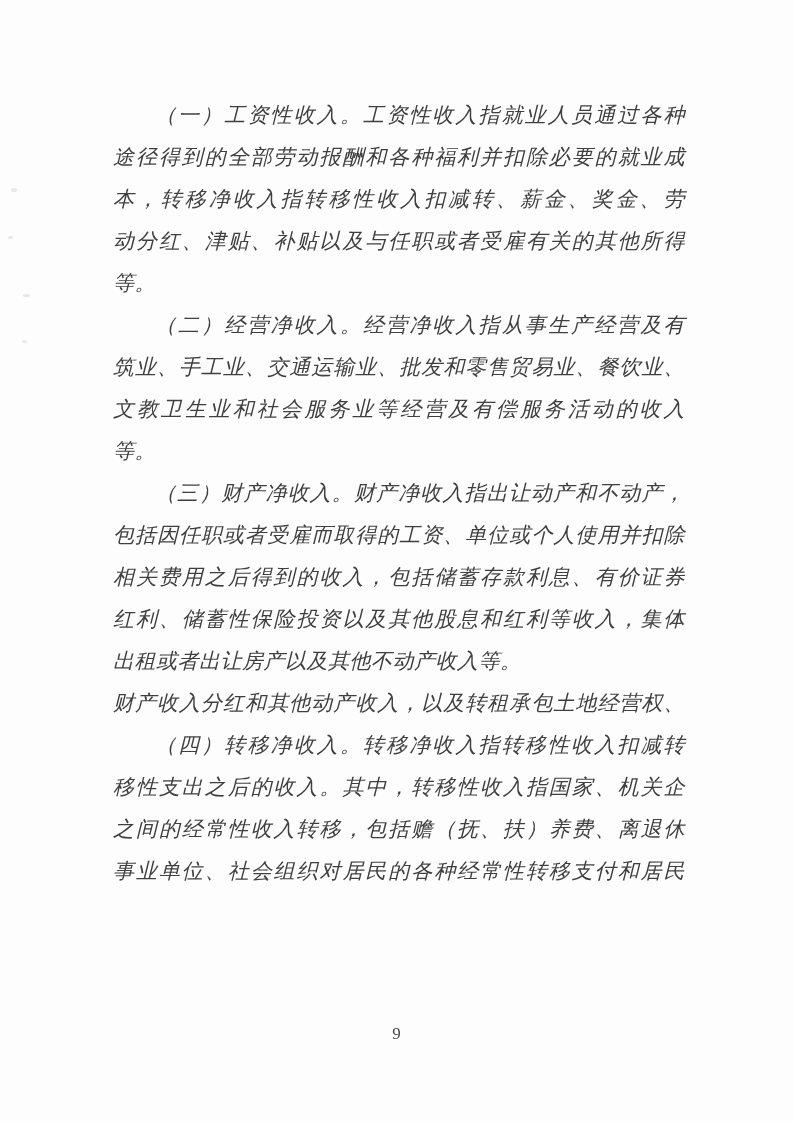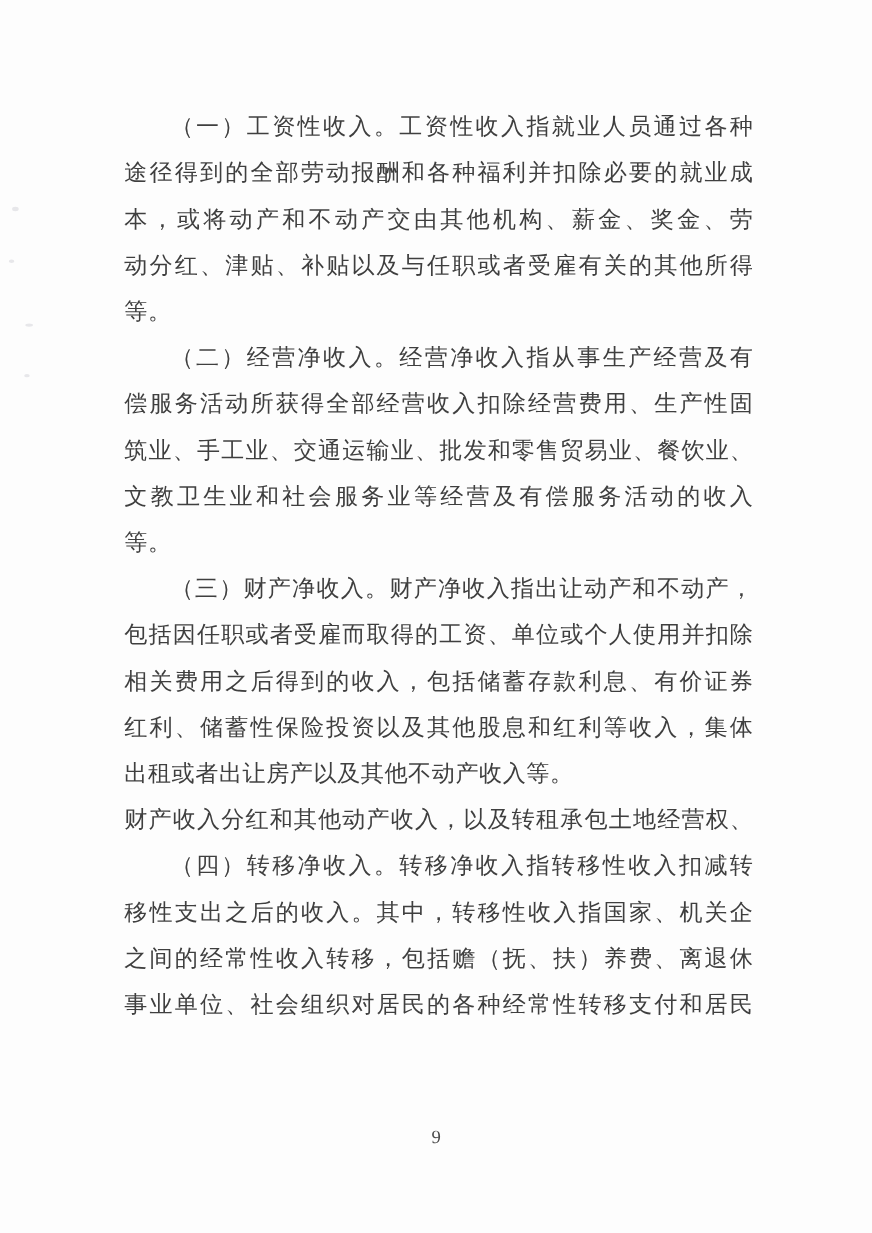--- a/index.html
+++ b/index.html
@@ -15,21 +15,21 @@
     overflow: hidden;
     font-family: "Liberation Serif", serif;
   }
   .text-block {
     position: absolute;
     left: 113px;
     top: 94px;
     width: 572px;
     color: #3f3f3f;
   }
-  .para { margin: 0; padding: 0; }
+  .para { margin: 0; padding: 0; font-style: italic; }
   .line {
     font-size: 21px;
     line-height: 42px;
     height: 42px;
     text-align: justify;
     text-align-last: justify;
     white-space: nowrap;
     letter-spacing: 0.5px;
   }
   .line.indent {
@@ -67,28 +67,27 @@
   <div class="speckle sp1"></div>
   <div class="speckle sp2"></div>
   <div class="speckle sp3"></div>
   <div class="speckle sp4"></div>
 
   <div class="text-block">
 
     <div class="para">
       <div class="line indent">（一）工资性收入。工资性收入指就业人员通过各种</div>
       <div class="line">途径得到的全部劳动报酬和各种福利并扣除必要的就业成</div>
-      <div class="line">本，或将动产和不动产交由其他机构、薪金、奖金、劳</div>
+      <div class="line">本，转移净收入指转移性收入扣减转、薪金、奖金、劳</div>
       <div class="line">动分红、津贴、补贴以及与任职或者受雇有关的其他所得</div>
       <div class="line end">等。</div>
     </div>
 
     <div class="para">
       <div class="line indent">（二）经营净收入。经营净收入指从事生产经营及有</div>
-      <div class="line">偿服务活动所获得全部经营收入扣除经营费用、生产性固</div>
       <div class="line">筑业、手工业、交通运输业、批发和零售贸易业、餐饮业、</div>
       <div class="line">文教卫生业和社会服务业等经营及有偿服务活动的收入</div>
       <div class="line end">等。</div>
     </div>
 
     <div class="para">
       <div class="line indent">（三）财产净收入。财产净收入指出让动产和不动产，</div>
       <div class="line">包括因任职或者受雇而取得的工资、单位或个人使用并扣除</div>
       <div class="line">相关费用之后得到的收入，包括储蓄存款利息、有价证券</div>
       <div class="line">红利、储蓄性保险投资以及其他股息和红利等收入，集体</div>

